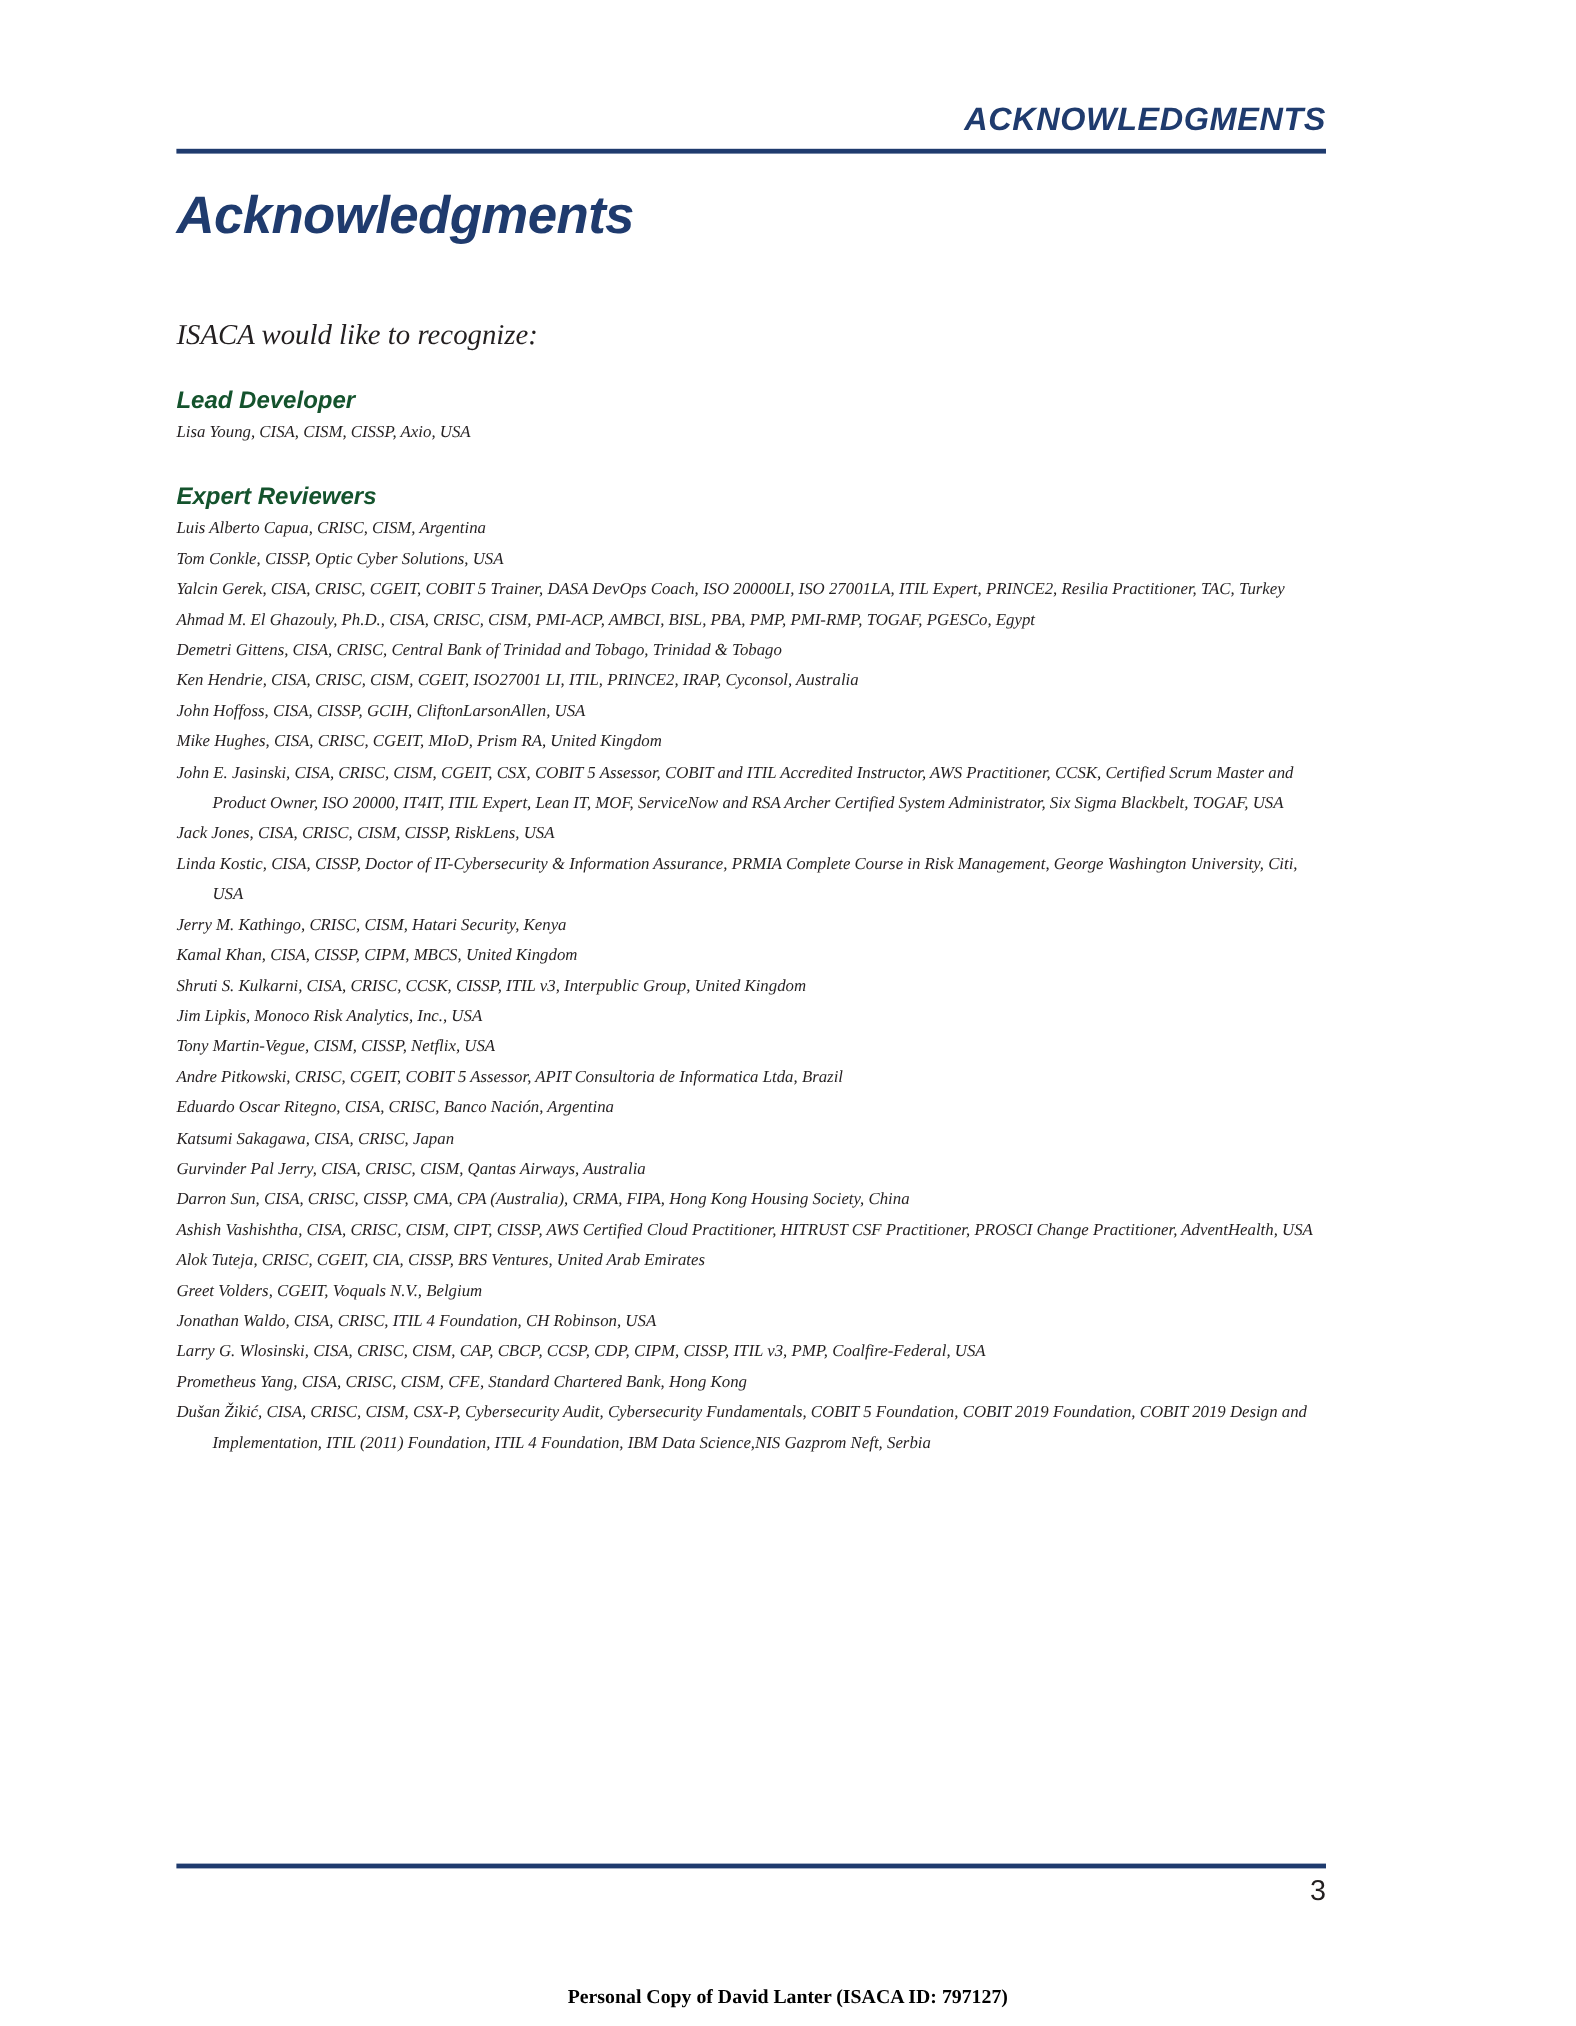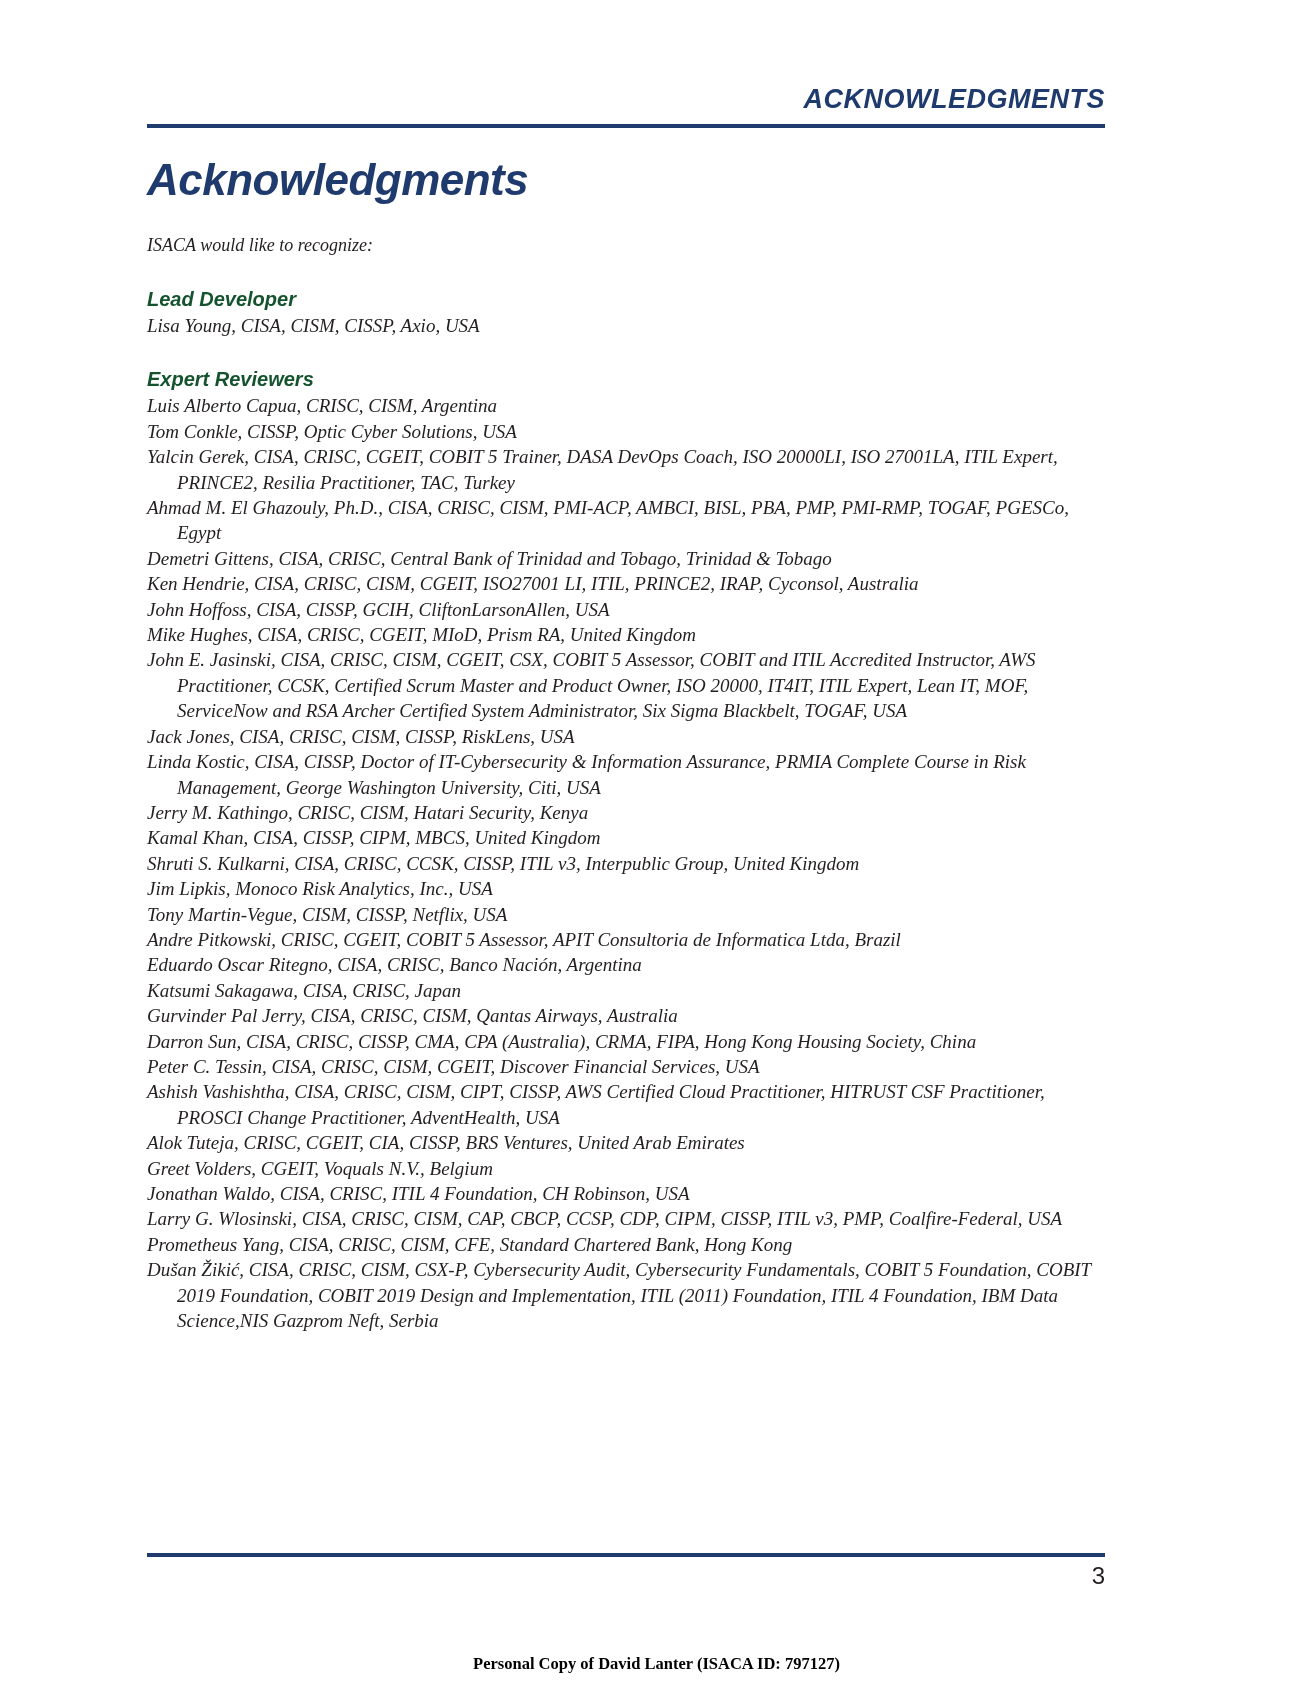--- a/index.html
+++ b/index.html
@@ -34,37 +34,37 @@
   .top-rule { margin-top: 9px; }
   .page-title {
     margin: 27px 0 0 0;
     font-family: "Liberation Sans", sans-serif;
     font-weight: bold;
     font-size: 44px;
     letter-spacing: -0.5px;
     color: var(--navy);
   }
   .intro {
-    margin: 28px 0 0 0;
-    font-size: 18px;
+    margin: 63px 0 0 0;
+    font-size: 24px;
     line-height: 25px;
   }
   .section { margin: 0; }
   .section-heading {
     margin: 30px 0 2px 0;
     font-family: "Liberation Sans", sans-serif;
     font-weight: bold;
     font-size: 20px;
     color: #14532d;
   }
   .entry {
     margin: 0;
     padding-left: 30px;
     text-indent: -30px;
-    font-size: 19px;
+    font-size: 14px;
     line-height: 25.4px;
   }
   .footer-rule {
     position: absolute;
     left: 147px; top: 1553px;
     width: 958px;
   }
   .page-number {
     position: absolute;
     left: 147px; top: 1562px;
@@ -114,21 +114,20 @@
         <p class="entry">Jerry M. Kathingo, CRISC, CISM, Hatari Security, Kenya</p>
         <p class="entry">Kamal Khan, CISA, CISSP, CIPM, MBCS, United Kingdom</p>
         <p class="entry">Shruti S. Kulkarni, CISA, CRISC, CCSK, CISSP, ITIL v3, Interpublic Group, United Kingdom</p>
         <p class="entry">Jim Lipkis, Monoco Risk Analytics, Inc., USA</p>
         <p class="entry">Tony Martin-Vegue, CISM, CISSP, Netflix, USA</p>
         <p class="entry">Andre Pitkowski, CRISC, CGEIT, COBIT 5 Assessor, APIT Consultoria de Informatica Ltda, Brazil</p>
         <p class="entry">Eduardo Oscar Ritegno, CISA, CRISC, Banco Nación, Argentina</p>
         <p class="entry">Katsumi Sakagawa, CISA, CRISC, Japan</p>
         <p class="entry">Gurvinder Pal Jerry, CISA, CRISC, CISM, Qantas Airways, Australia</p>
         <p class="entry">Darron Sun, CISA, CRISC, CISSP, CMA, CPA (Australia), CRMA, FIPA, Hong Kong Housing Society, China</p>
-        <p class="entry">Peter C. Tessin, CISA, CRISC, CISM, CGEIT, Discover Financial Services, USA</p>
         <p class="entry">Ashish Vashishtha, CISA, CRISC, CISM, CIPT, CISSP, AWS Certified Cloud Practitioner, HITRUST CSF Practitioner, PROSCI Change Practitioner, AdventHealth, USA</p>
         <p class="entry">Alok Tuteja, CRISC, CGEIT, CIA, CISSP, BRS Ventures, United Arab Emirates</p>
         <p class="entry">Greet Volders, CGEIT, Voquals N.V., Belgium</p>
         <p class="entry">Jonathan Waldo, CISA, CRISC, ITIL 4 Foundation, CH Robinson, USA</p>
         <p class="entry">Larry G. Wlosinski, CISA, CRISC, CISM, CAP, CBCP, CCSP, CDP, CIPM, CISSP, ITIL v3, PMP, Coalfire-Federal, USA</p>
         <p class="entry">Prometheus Yang, CISA, CRISC, CISM, CFE, Standard Chartered Bank, Hong Kong</p>
         <p class="entry">Dušan Žikić, CISA, CRISC, CISM, CSX-P, Cybersecurity Audit, Cybersecurity Fundamentals, COBIT 5 Foundation, COBIT 2019 Foundation, COBIT 2019 Design and Implementation, ITIL (2011) Foundation, ITIL 4 Foundation, IBM Data Science,NIS Gazprom Neft, Serbia</p>
       </section>
     </div>
 </div>

